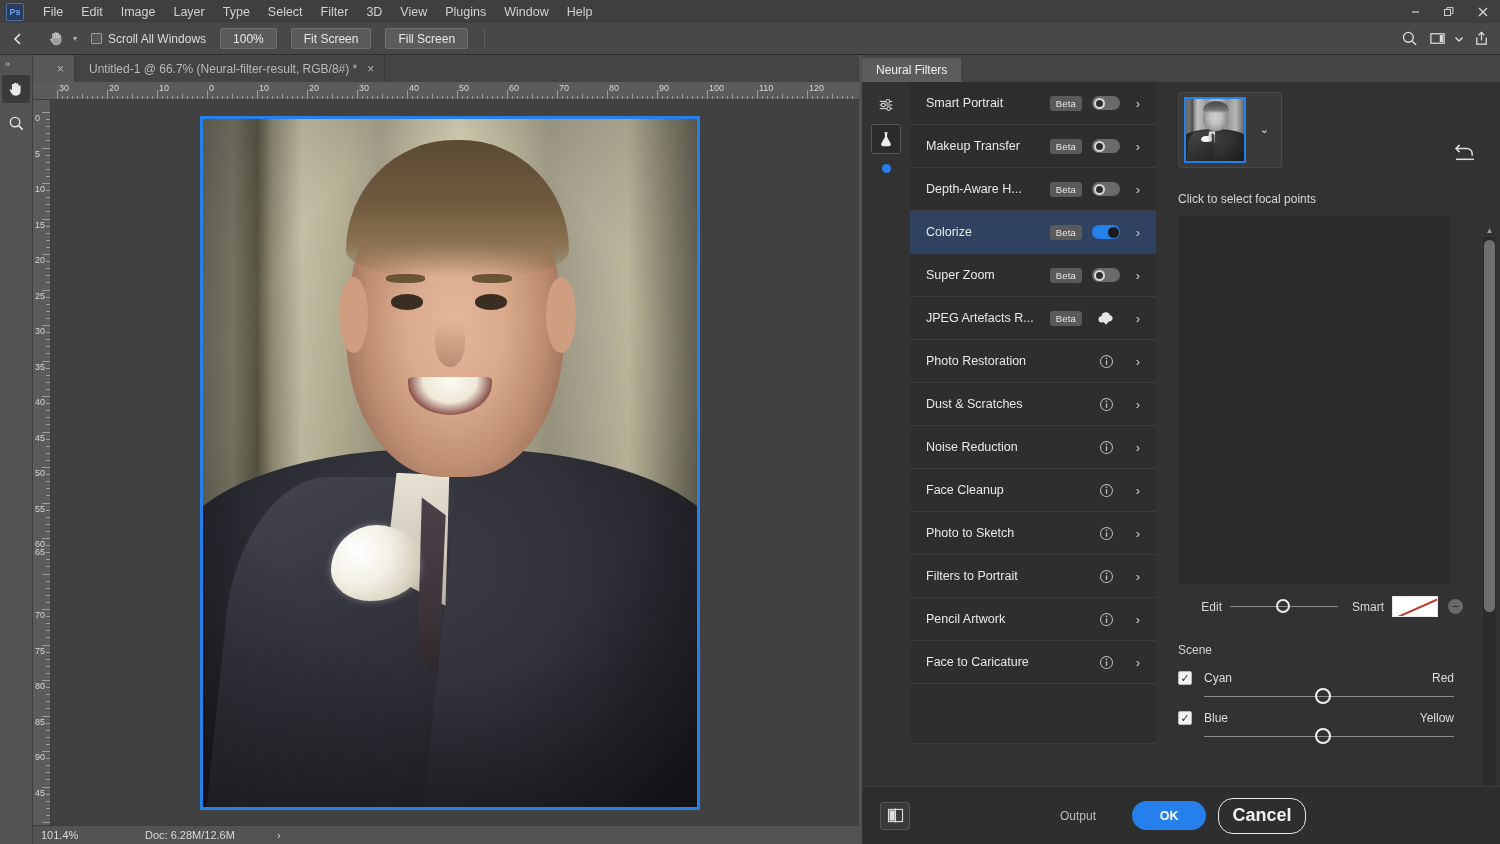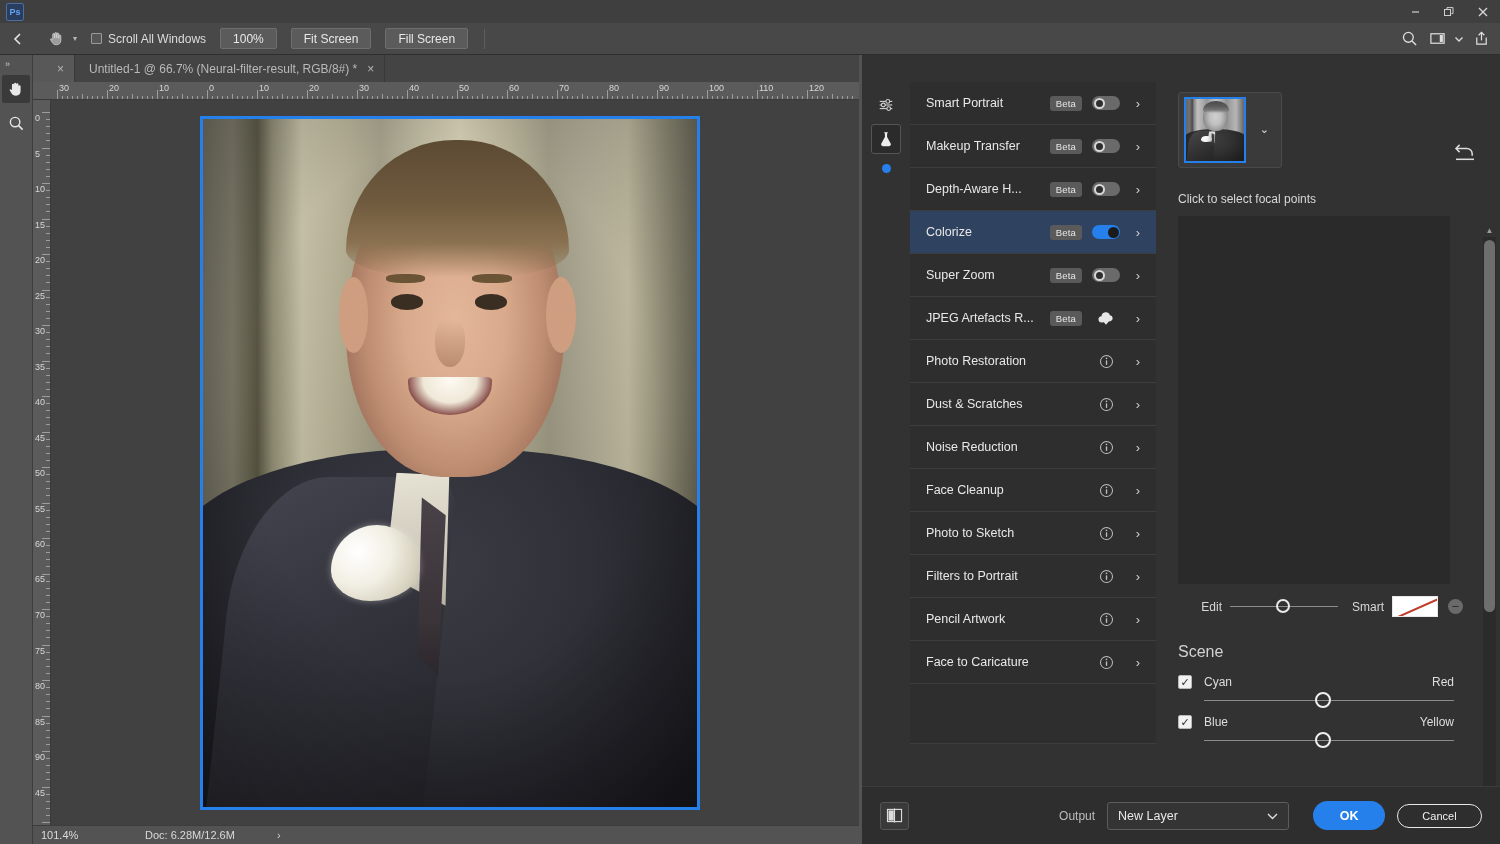--- a/index.html
+++ b/index.html
@@ -343,21 +343,21 @@
     position: absolute; left: -4px; top: 50%; width: 58px; height: 1.5px;
     background: #c0392b; transform: rotate(-24deg); transform-origin: center;
   }
   .minus-btn {
     width: 15px; height: 15px; border-radius: 50%; background: #6a6a6a;
     margin-left: 10px; display: flex; align-items: center; justify-content: center;
     color: #2d2d2d; font-size: 13px; line-height: 0;
   }
 
   
-  .scene-hdr { color: #d2d2d2; font-size: 16px; margin-top: 26px; }
+  .scene-hdr { color: #d2d2d2; font-size: 12px; margin-top: 26px; }
   .scene-row { margin-top: 14px; width: 276px; }
   .scene-top { display: flex; align-items: center; }
   .chk {
     width: 14px; height: 14px; border: 1px solid #b9b9b9; background: #f2f2f2;
     border-radius: 2px; display: flex; align-items: center; justify-content: center;
     color: #2a2a2a; font-size: 11px; margin-right: 12px; flex-shrink: 0;
   }
   .scene-l { color: #dedede; font-size: 12px; flex: 1; }
   .scene-r { color: #dedede; font-size: 12px; }
   .scene-track {
@@ -398,36 +398,50 @@
     width: 188px; height: 28px; background: #343434; border: 1px solid #5d5d5d;
     border-radius: 3px; display: flex; align-items: center; padding: 0 10px;
     color: #e8e8e8; font-size: 12.5px; justify-content: space-between;
   }
   .ok-btn {
     width: 74px; height: 29px; background: #2680eb; border-radius: 15px;
     color: #fff; font-size: 12.5px; font-weight: bold;
     display: flex; align-items: center; justify-content: center; margin-left: 24px;
   }
   .cancel-btn {
-    width: 88px; height: 24px; background: transparent; border: 1.5px solid #e8e8e8;
-    border-radius: 15px; color: #f0f0f0; font-size: 11px; font-weight: normal;
+    width: 88px; height: 36px; background: transparent; border: 1.5px solid #e8e8e8;
+    border-radius: 15px; color: #f0f0f0; font-size: 18px; font-weight: bold;
     display: flex; align-items: center; justify-content: center; margin-left: 12px;
   }
   .panel-expand {
     position: absolute; right: 3px; top: 58px; color: #bdbdbd; font-size: 9px;
     letter-spacing: -1px;
   }
 </style>
 </head>
 <body>
 
 <div id="app">
 
   <div class="menubar">
     <div class="ps-logo">Ps</div>
+    <div class="menu-items">
+      <div class="menu-item">File</div>
+      <div class="menu-item">Edit</div>
+      <div class="menu-item">Image</div>
+      <div class="menu-item">Layer</div>
+      <div class="menu-item">Type</div>
+      <div class="menu-item">Select</div>
+      <div class="menu-item">Filter</div>
+      <div class="menu-item">3D</div>
+      <div class="menu-item">View</div>
+      <div class="menu-item">Plugins</div>
+      <div class="menu-item">Window</div>
+      <div class="menu-item">Help</div>
+    </div>
     <div class="winctl">
       <div class="winbtn">
         <svg width="11" height="11" viewBox="0 0 11 11">
             <line x1="2" y1="6" x2="9" y2="6" stroke="#cfcfcf" stroke-width="1.2"></line>
           </svg>
       </div>
       <div class="winbtn">
         <svg width="12" height="12" viewBox="0 0 12 12">
           <rect x="1.5" y="3.5" width="6" height="6" fill="none" stroke="#cfcfcf" stroke-width="1"></rect>
           <path d="M4 3.2 V1.6 H10 V7.6 H8.4" fill="none" stroke="#cfcfcf" stroke-width="1"></path>
@@ -766,21 +780,21 @@
       <div class="rl-tick" style="top: 409.6px; width: 4px;"></div>
       <div class="rl-tick" style="top: 416.7px; width: 4px;"></div>
       <div class="rl-tick" style="top: 423.8px; width: 4px;"></div>
       <div class="rl-tick" style="top: 430.9px; width: 4px;"></div>
       <span class="rl-num" style="top: 440px;">60</span>
       <div class="rl-tick" style="top: 438px; width: 8px;"></div>
       <div class="rl-tick" style="top: 445.1px; width: 4px;"></div>
       <div class="rl-tick" style="top: 452.2px; width: 4px;"></div>
       <div class="rl-tick" style="top: 459.3px; width: 4px;"></div>
       <div class="rl-tick" style="top: 466.4px; width: 4px;"></div>
-      <span class="rl-num" style="top: 475px;">65</span>
+      <span class="rl-num" style="top: 448px;">65</span>
       <div class="rl-tick" style="top: 473.5px; width: 8px;"></div>
       <div class="rl-tick" style="top: 480.6px; width: 4px;"></div>
       <div class="rl-tick" style="top: 487.7px; width: 4px;"></div>
       <div class="rl-tick" style="top: 494.8px; width: 4px;"></div>
       <div class="rl-tick" style="top: 501.9px; width: 4px;"></div>
       <span class="rl-num" style="top: 511px;">70</span>
       <div class="rl-tick" style="top: 509px; width: 8px;"></div>
       <div class="rl-tick" style="top: 516.1px; width: 4px;"></div>
       <div class="rl-tick" style="top: 523.2px; width: 4px;"></div>
       <div class="rl-tick" style="top: 530.3px; width: 4px;"></div>
@@ -844,20 +858,23 @@
     </div>
   </div>
 
   <div class="statusbar">
     <span class="st-zoom">101.4%</span>
     <span class="st-doc">Doc: 6.28M/12.6M</span>
     <span class="st-arrow">›</span>
   </div>
 
   <div class="nf-panel">
+    <div class="nf-tabstrip">
+      <div class="nf-tab">Neural Filters</div>
+    </div>
     <div class="panel-expand">»</div>
 
     <div class="nf-body">
 
       <div class="nf-rail">
         <div class="rail-btn">
           <svg width="18" height="18" viewBox="0 0 20 20">
             <line x1="3" y1="6" x2="17" y2="6" stroke="#d3d3d3" stroke-width="1.2"></line>
             <circle cx="12" cy="6" r="2.1" fill="#323232" stroke="#d3d3d3" stroke-width="1.2"></circle>
             <line x1="3" y1="10" x2="17" y2="10" stroke="#d3d3d3" stroke-width="1.2"></line>
@@ -1112,25 +1129,17 @@
 
     <div class="nf-footer">
       <div class="compare-btn">
         <svg width="17" height="15" viewBox="0 0 18 16">
           <rect x="1.5" y="1.5" width="15" height="13" fill="none" stroke="#dcdcdc" stroke-width="1.2"></rect>
           <rect x="2.6" y="2.6" width="5.6" height="10.8" fill="#dcdcdc"></rect>
           <line x1="9" y1="0.5" x2="9" y2="15.5" stroke="#dcdcdc" stroke-width="1.2"></line>
         </svg>
       </div>
       <span class="out-lbl">Output</span>
-      <div class="out-select">
-        <span>New Layer</span>
-        <span>
-          <svg width="11" height="8" viewBox="0 0 11 8">
-              <polyline points="1,2 5.5,6.5 10,2" fill="none" stroke="#e0e0e0" stroke-width="1.4"></polyline>
-            </svg>
-        </span>
-      </div>
       <div class="ok-btn">OK</div>
       <div class="cancel-btn">Cancel</div>
     </div>
   </div>
 </div>
 
 </body></html>

